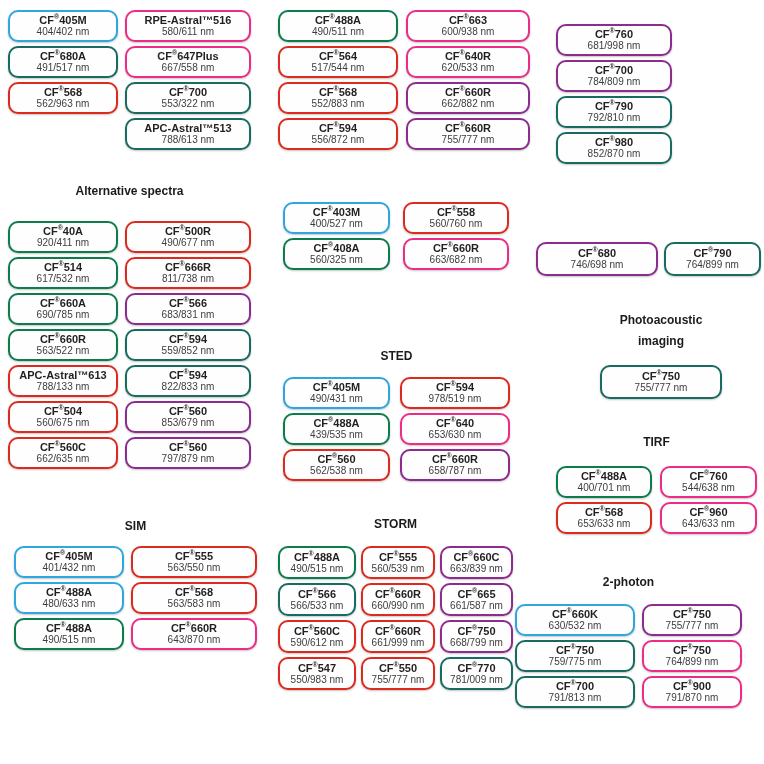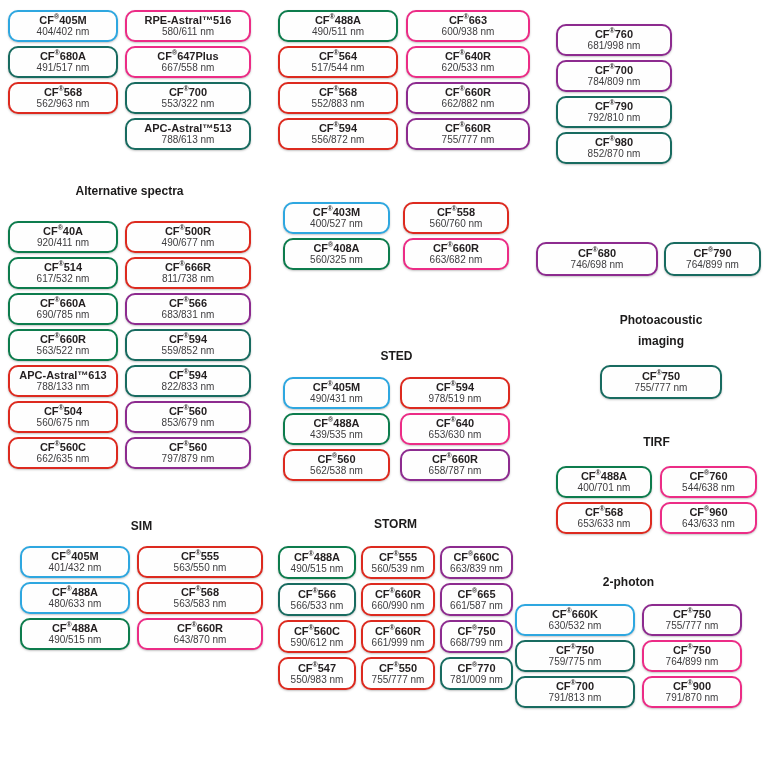--- a/index.html
+++ b/index.html
@@ -25,21 +25,21 @@
 
   .sec-a{left:8px;top:10px;}   .sec-a .cols{gap:7px;}   .sec-a .col:nth-child(1){width:110px;} .sec-a .col:nth-child(2){width:126px;}
   .sec-b{left:278px;top:10px;} .sec-b .cols{gap:8px;}   .sec-b .col:nth-child(1){width:120px;} .sec-b .col:nth-child(2){width:124px;}
   .sec-c{left:556px;top:24px;} .sec-c .col{width:116px;}
   .sec-alt{left:8px;top:181px;width:243px;}  .sec-alt .cols{margin-top:19px;gap:7px;}  .sec-alt .col:nth-child(1){width:110px;} .sec-alt .col:nth-child(2){width:126px;}
   .sec-fab{left:283px;top:181px;width:226px;}.sec-fab .cols{margin-top:21px;gap:13px;}.sec-fab .col:nth-child(1){width:107px;} .sec-fab .col:nth-child(2){width:106px;}
   .sec-pair{left:536px;top:242px;} .sec-pair .cols{gap:6px;} .sec-pair .col:nth-child(1){width:122px;} .sec-pair .col:nth-child(2){width:97px;} .sec-pair .pill{height:34px;}
   .sec-sted{left:283px;top:346px;width:227px;} .sec-sted .cols{margin-top:10px;gap:10px;} .sec-sted .col:nth-child(1){width:107px;} .sec-sted .col:nth-child(2){width:110px;}
   .sec-pa{left:600px;top:310px;width:122px;} .sec-pa .cols{margin-top:13px;} .sec-pa .col{width:122px;} .sec-pa .pill{height:34px;}
   .sec-tirf{left:556px;top:432px;width:201px;} .sec-tirf .cols{margin-top:13px;gap:8px;} .sec-tirf .col:nth-child(1){width:96px;} .sec-tirf .col:nth-child(2){width:97px;}
-  .sec-sim{left:20px;top:516px;width:243px;}  .sec-sim .cols{margin-top:9px;gap:7px;}  .sec-sim .col:nth-child(1){width:110px;} .sec-sim .col:nth-child(2){width:126px;}
+  .sec-sim{left:14px;top:516px;width:243px;}  .sec-sim .cols{margin-top:9px;gap:7px;}  .sec-sim .col:nth-child(1){width:110px;} .sec-sim .col:nth-child(2){width:126px;}
   .sec-storm{left:278px;top:514px;width:235px;} .sec-storm .cols{margin-top:11px;gap:5px;} .sec-storm .col:nth-child(1){width:78px;} .sec-storm .col:nth-child(2){width:74px;} .sec-storm .col:nth-child(3){width:73px;} .sec-storm .pill{height:33px;}
   .sec-2p{left:515px;top:572px;width:227px;} .sec-2p .cols{margin-top:11px;gap:7px;} .sec-2p .col:nth-child(1){width:120px;} .sec-2p .col:nth-child(2){width:100px;}
 </style>
 </head>
 <body>
 
 <div class="sec sec-a">
   <div class="cols">
     <div class="col">
         <div class="pill" style="border-color: rgb(46, 167, 224);">

